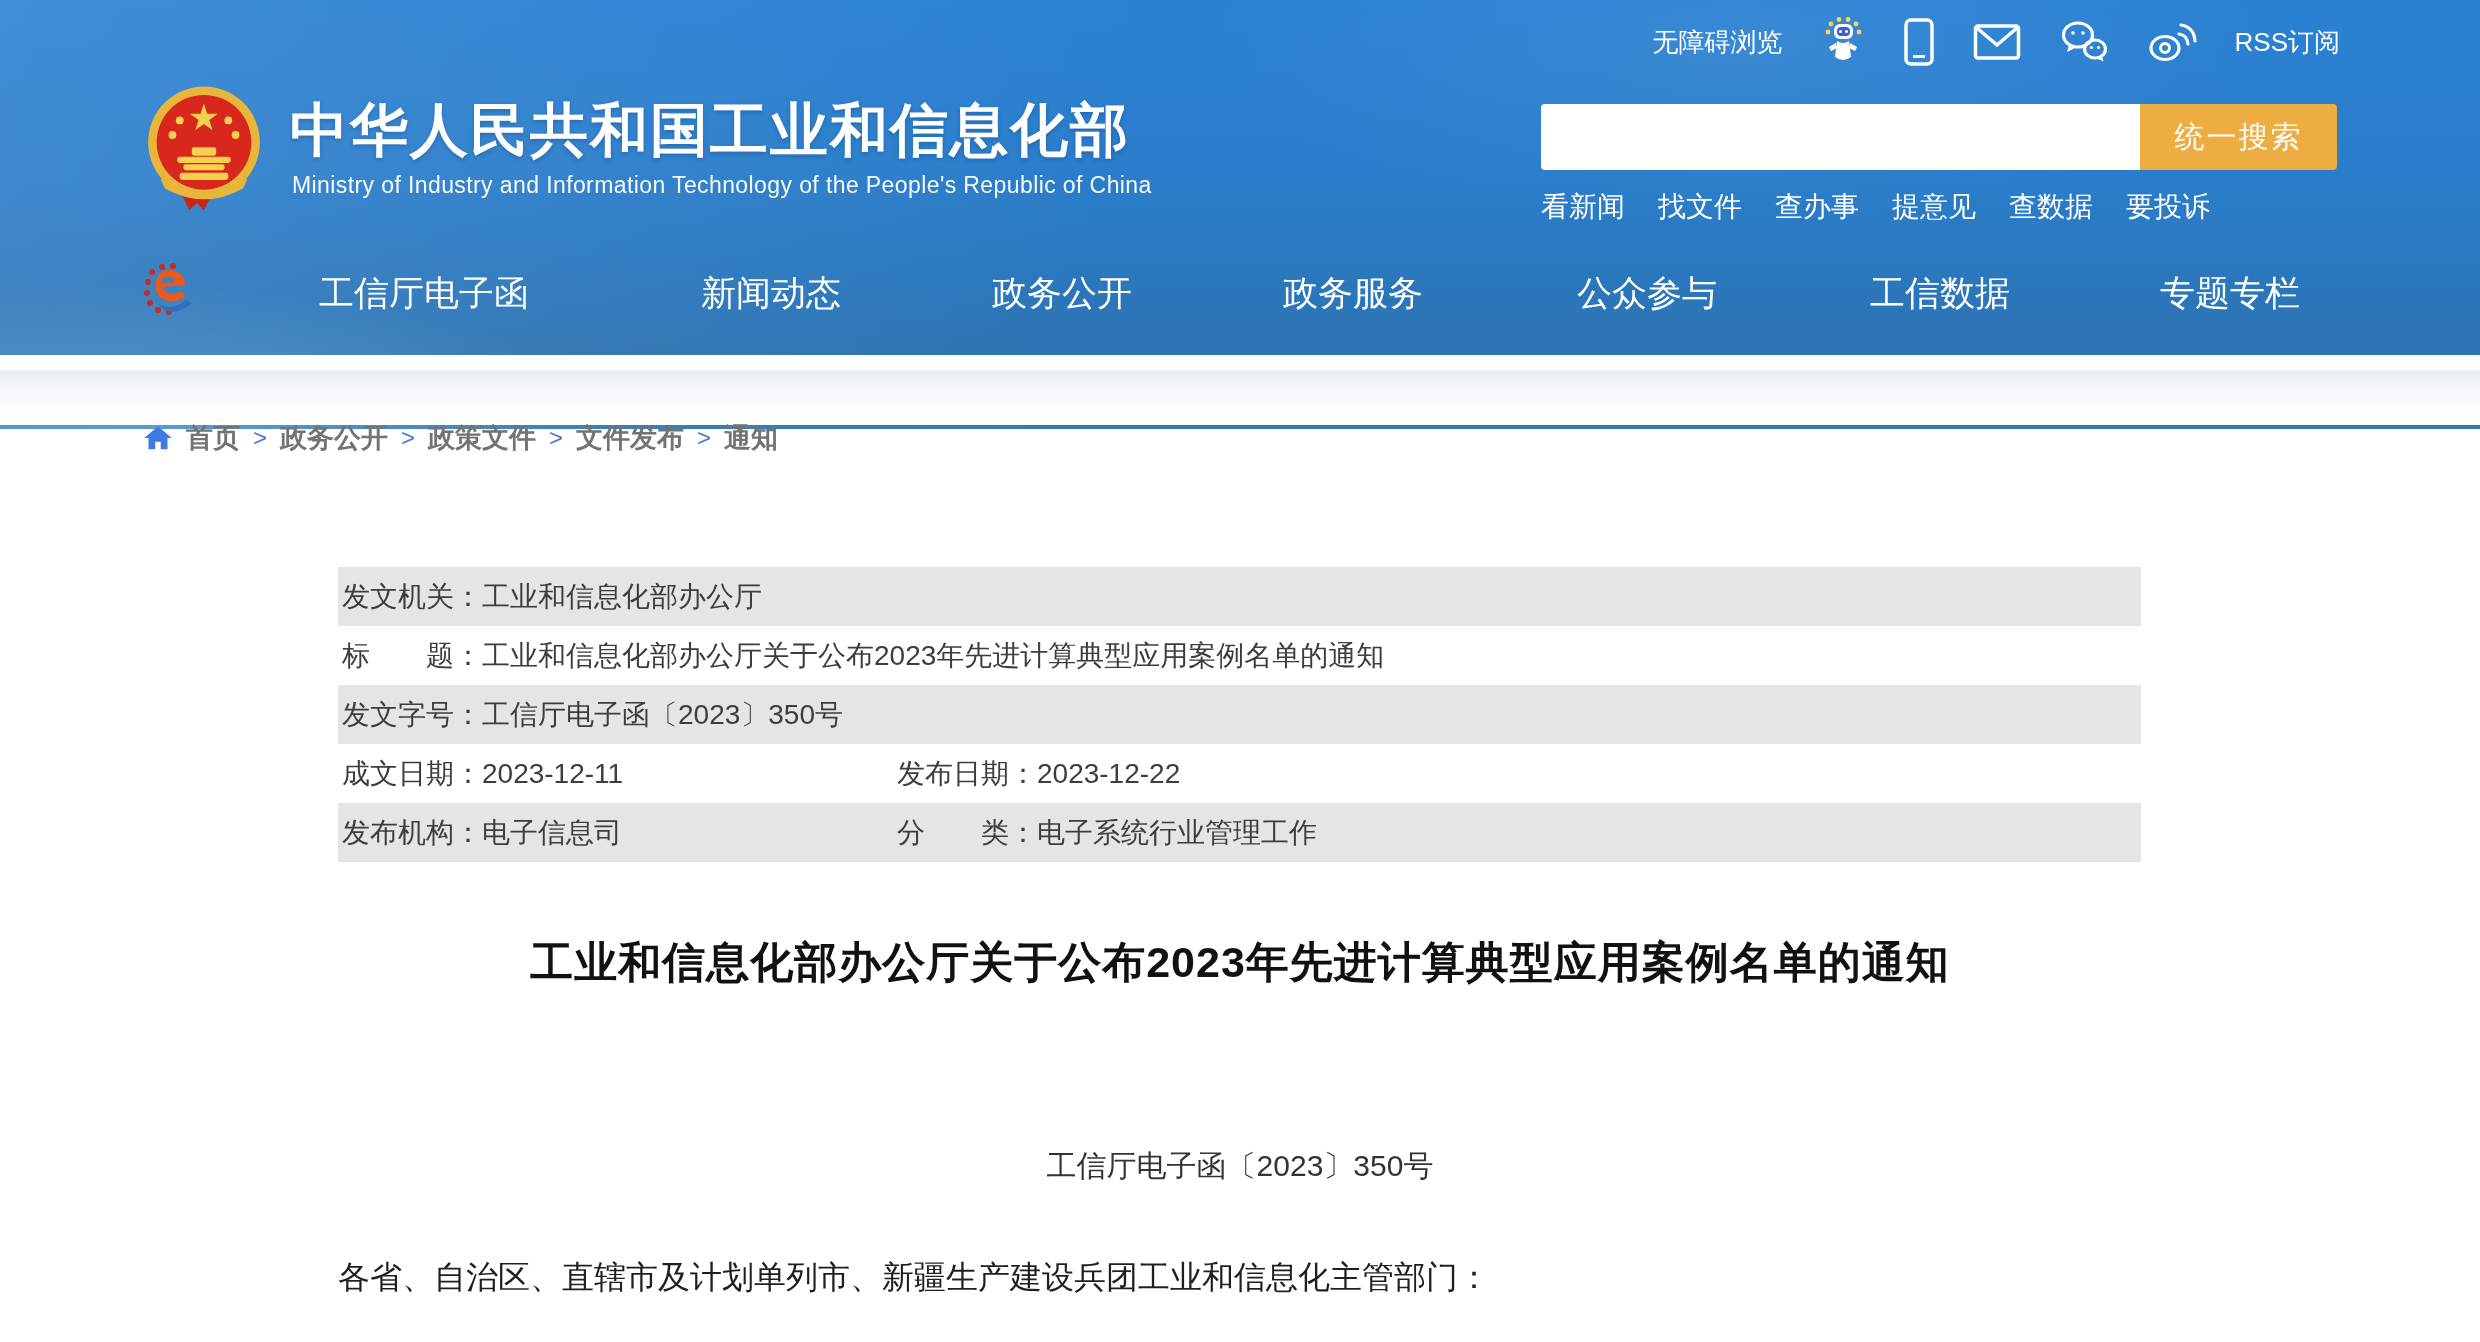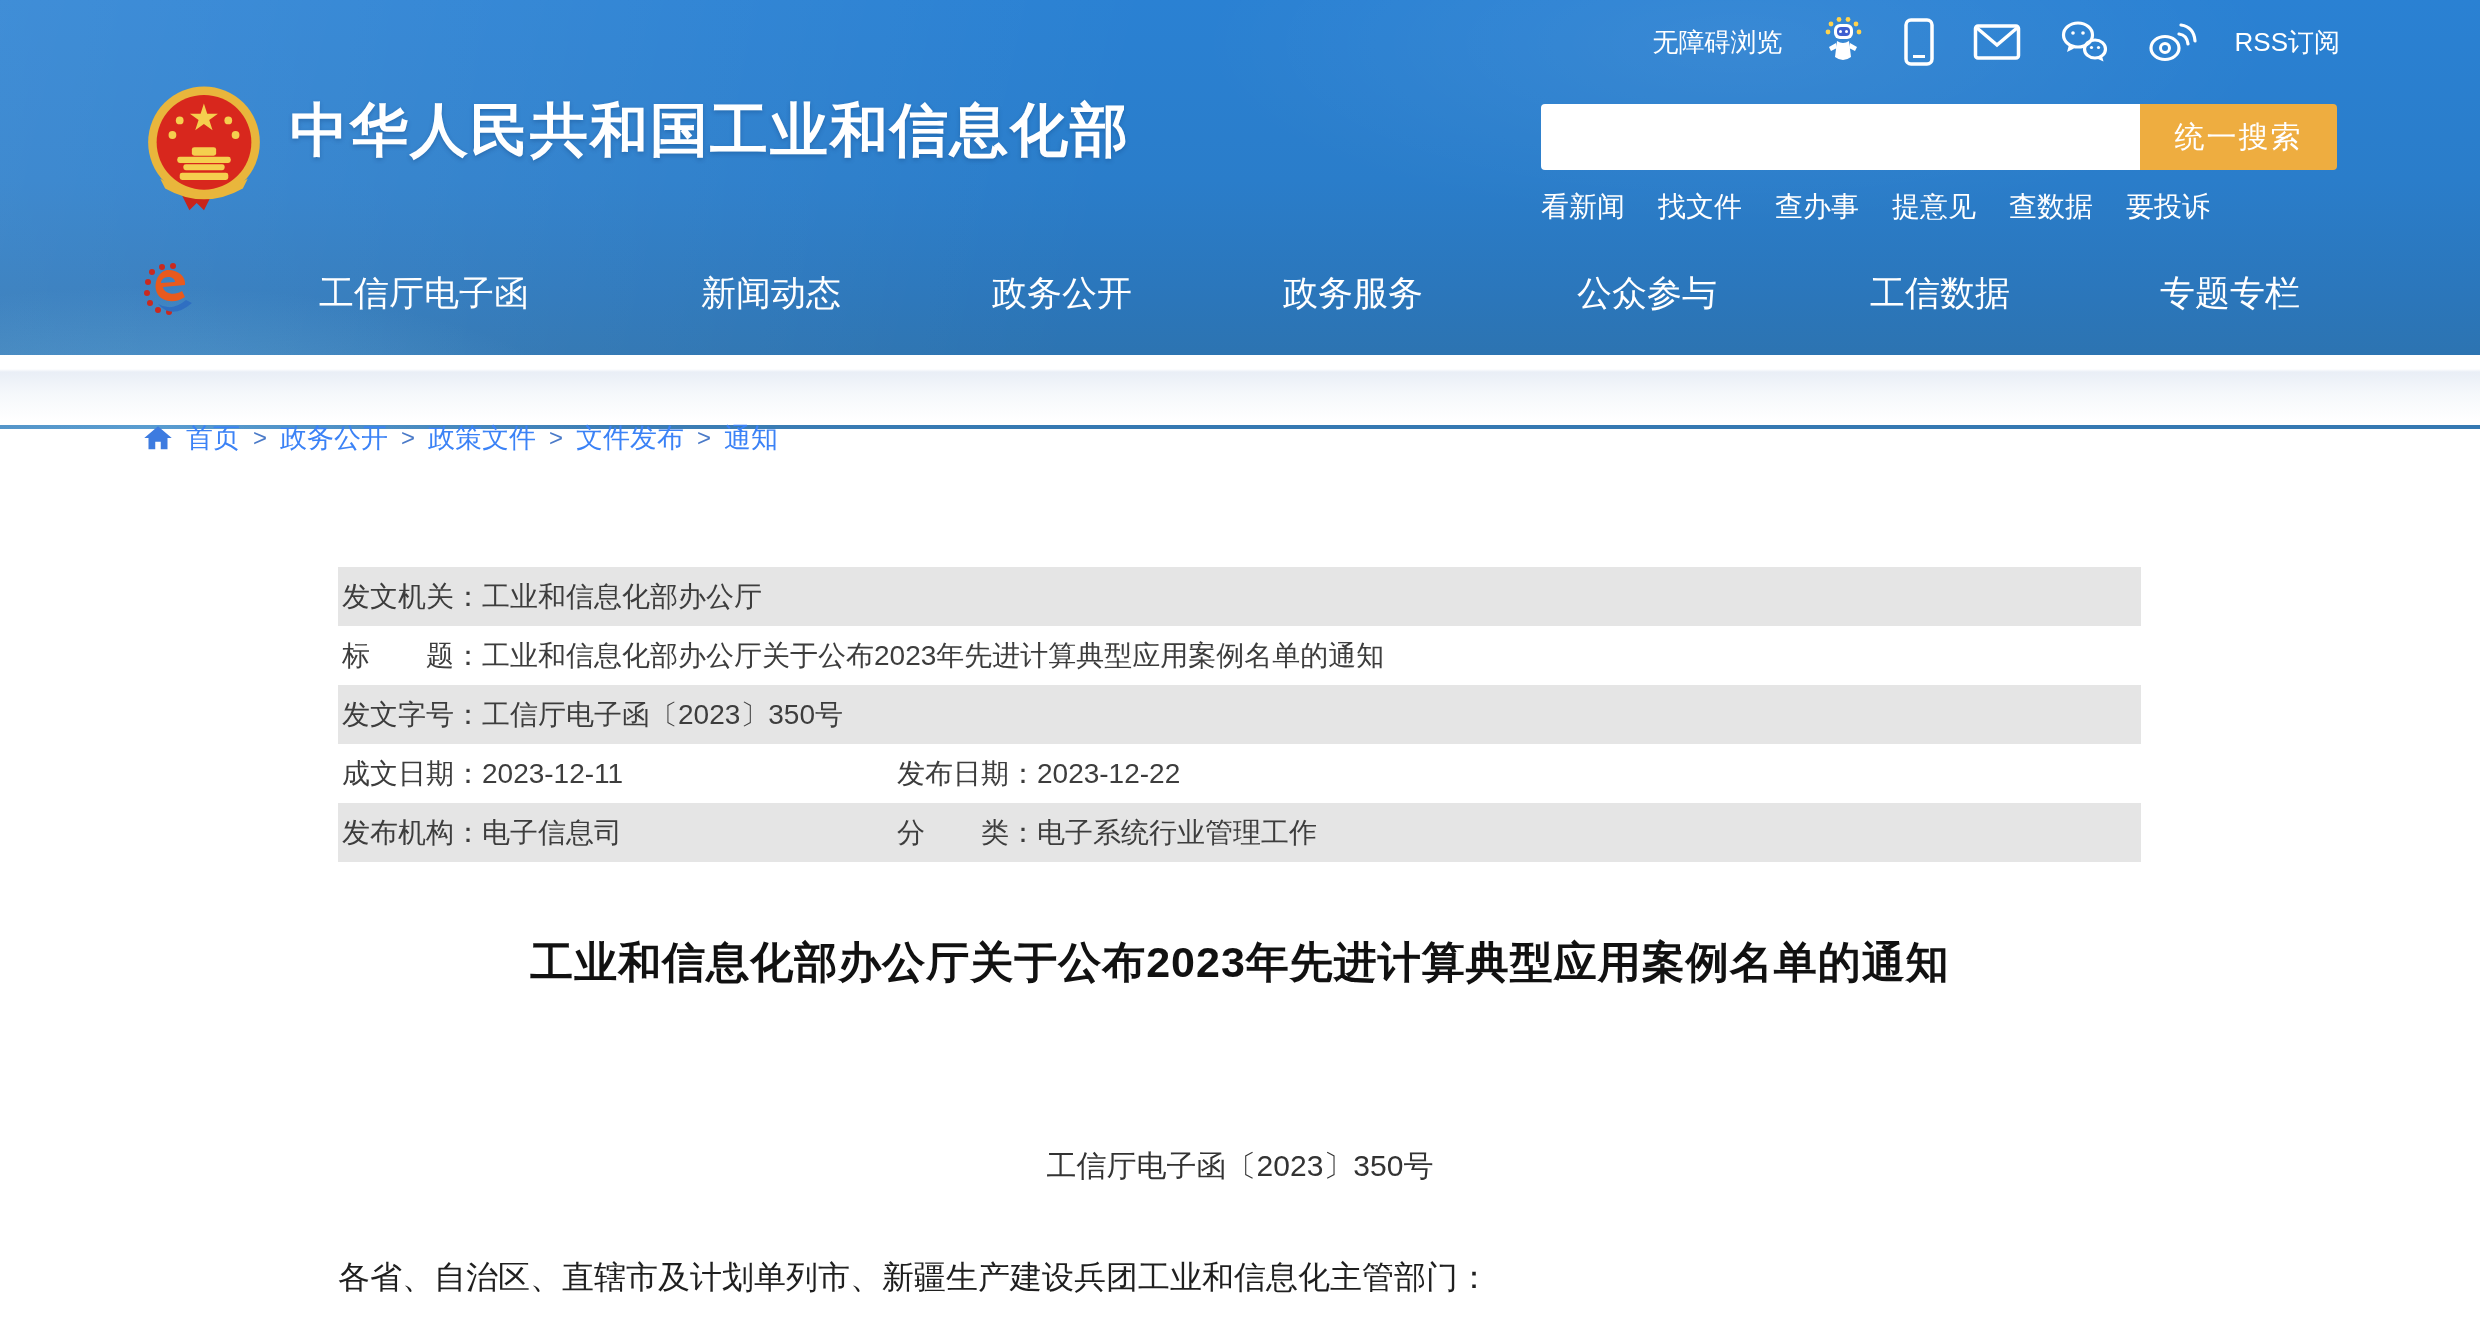--- a/index.html
+++ b/index.html
@@ -64,21 +64,21 @@
   .band {
     position:absolute; left:0; top:355px; width:2480px; height:70px;
     background:linear-gradient(180deg,#ffffff 0px,#ffffff 14px,#e9eef6 17px,#f5f8fb 38px,#ffffff 66px);
   }
 
   
   .breadcrumb {
     position:absolute; left:143px; top:419px; height:38px;
     display:flex; align-items:center; gap:13px; font-size:27px;
   }
-  .breadcrumb a { color:#3b82f6; text-decoration:none; white-space:nowrap; }
+  .breadcrumb a { color:#737373; text-decoration:none; white-space:nowrap;font-weight:bold; }
   .breadcrumb .sep { color:#4a7ac8; font-size:24px; }
   .home-ic { display:flex; align-items:center; }
 
   
   .meta-table { position:absolute; left:338px; top:567px; width:1803px; }
   .mrow { position:relative; width:1803px; height:59px; }
   .mrow.gray { background:#e5e5e5; }
   .mcell {
     position:absolute; top:0; height:59px; display:flex; align-items:center;
     font-size:28px; color:#3d3d3d; white-space:nowrap;
@@ -185,20 +185,21 @@
           <rect x="28" y="60" width="44" height="5" rx="2"></rect>
           <rect x="33" y="66" width="34" height="5" rx="2"></rect>
           <rect x="30" y="73" width="40" height="6" rx="2"></rect>
           <rect x="40" y="52" width="20" height="7" rx="2"></rect>
         </g>
         <path d="M14 78 q36 22 72 0 l-4 8 q-32 18 -64 0 z" fill="#e9b63c"></path>
       </svg>
     </span>
 
     <div class="ministry-cn">中华人民共和国工业和信息化部</div>
+    <div class="ministry-en">Ministry of Industry and Information Technology of the People's Republic of China</div>
 
     <div class="search-box">
       <input class="search-input" type="text" value="" placeholder="" style="">
       <button class="search-btn">统一搜索</button>
     </div>
 
     <div class="quick-links">
       <a href="#">看新闻</a>
       <a href="#">找文件</a>
       <a href="#">查办事</a>

